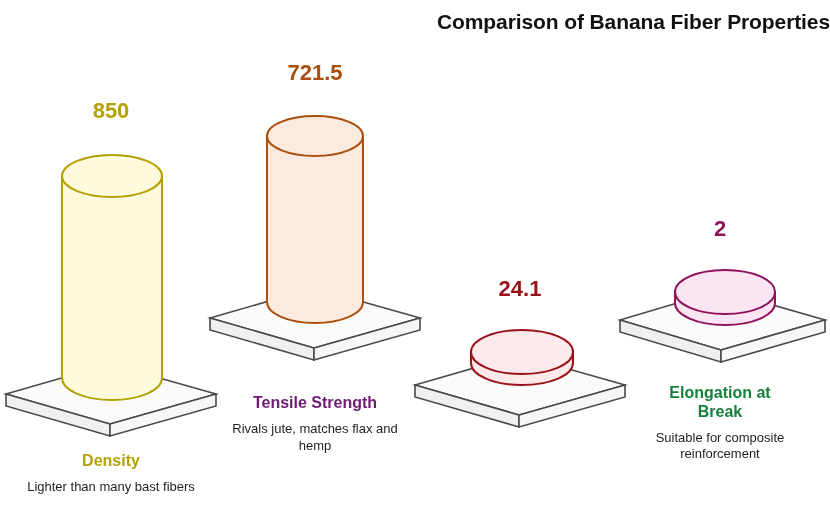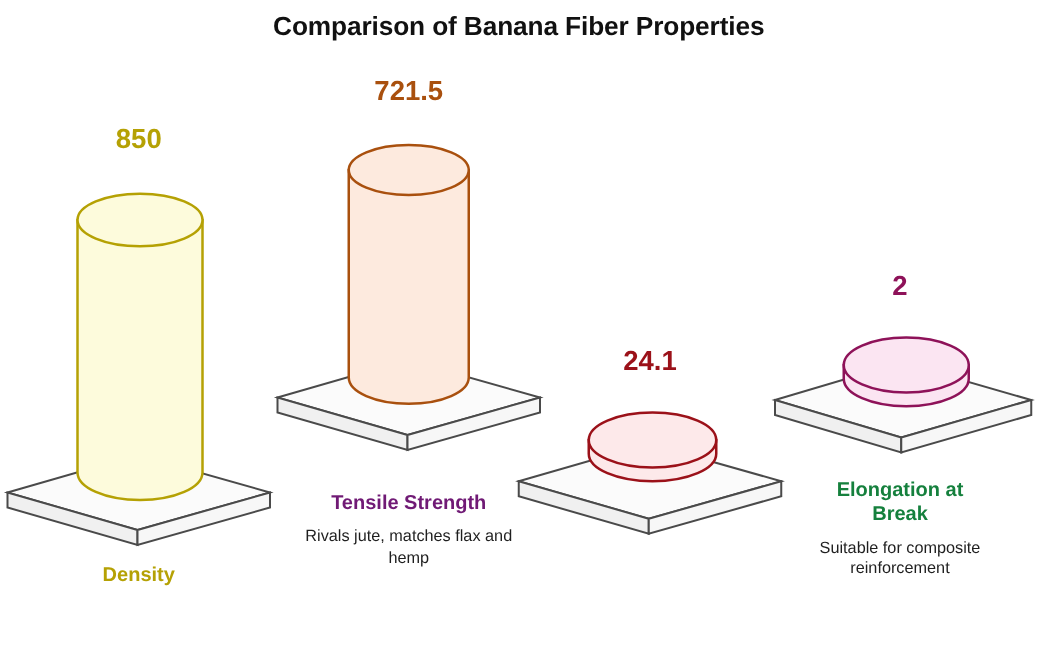--- a/index.html
+++ b/index.html
@@ -13,21 +13,21 @@
     position: relative;
     overflow: hidden;
     font-family: "Liberation Sans", sans-serif;
     color: #1a1a1a;
   }
   #chart-title {
     position: absolute;
     top: 10px;
     left: 0;
     width: 830px;
-    text-align: center;
+    text-align: right;
     font-size: 21px;
     font-weight: bold;
     color: #111111;
     letter-spacing: -0.1px;
   }
   .item {
     position: absolute;
   }
   .stage {
     position: absolute;
@@ -79,24 +79,25 @@
     </g>
 
     <g>
       <path d="M62,76 L62,278 A50,22 0 0 0 162,278 L162,76 Z" fill="#fdfbdc" stroke="#b5a104" stroke-width="2"></path>
       <ellipse cx="112" cy="76" rx="50" ry="21" fill="#fdfbdc" stroke="#b5a104" stroke-width="2"></ellipse>
     </g>
   </svg>
 
   <div class="caption" style="left:0px; top:352px; width:222px;">
     <div class="caption-title" style="color:#b5a104;">Density</div>
+    <div class="caption-desc" style="padding:0 22px;">Lighter than many bast fibers</div>
   </div>
 </div>
 
-<div class="item" style="left:216px; top:62px; width:222px; height:330px;">
+<div class="item" style="left:204px; top:62px; width:222px; height:330px;">
 
   <div class="value-label" style="left:0px; top:0px; width:222px; color:#a9500e;">721.5</div>
 
   <svg class="stage" width="222" height="330" viewBox="0 0 222 330">
     <g>
       <polygon points="6,256 110,226 216,256 110,286" fill="#fbfbfb" stroke="#4a4a4a" stroke-width="1.6"></polygon>
       <polygon points="6,256 6,268 110,298 110,286" fill="#f0f0f0" stroke="#4a4a4a" stroke-width="1.6"></polygon>
       <polygon points="110,286 110,298 216,268 216,256" fill="#f7f7f7" stroke="#4a4a4a" stroke-width="1.6"></polygon>
     </g>
     <g>

